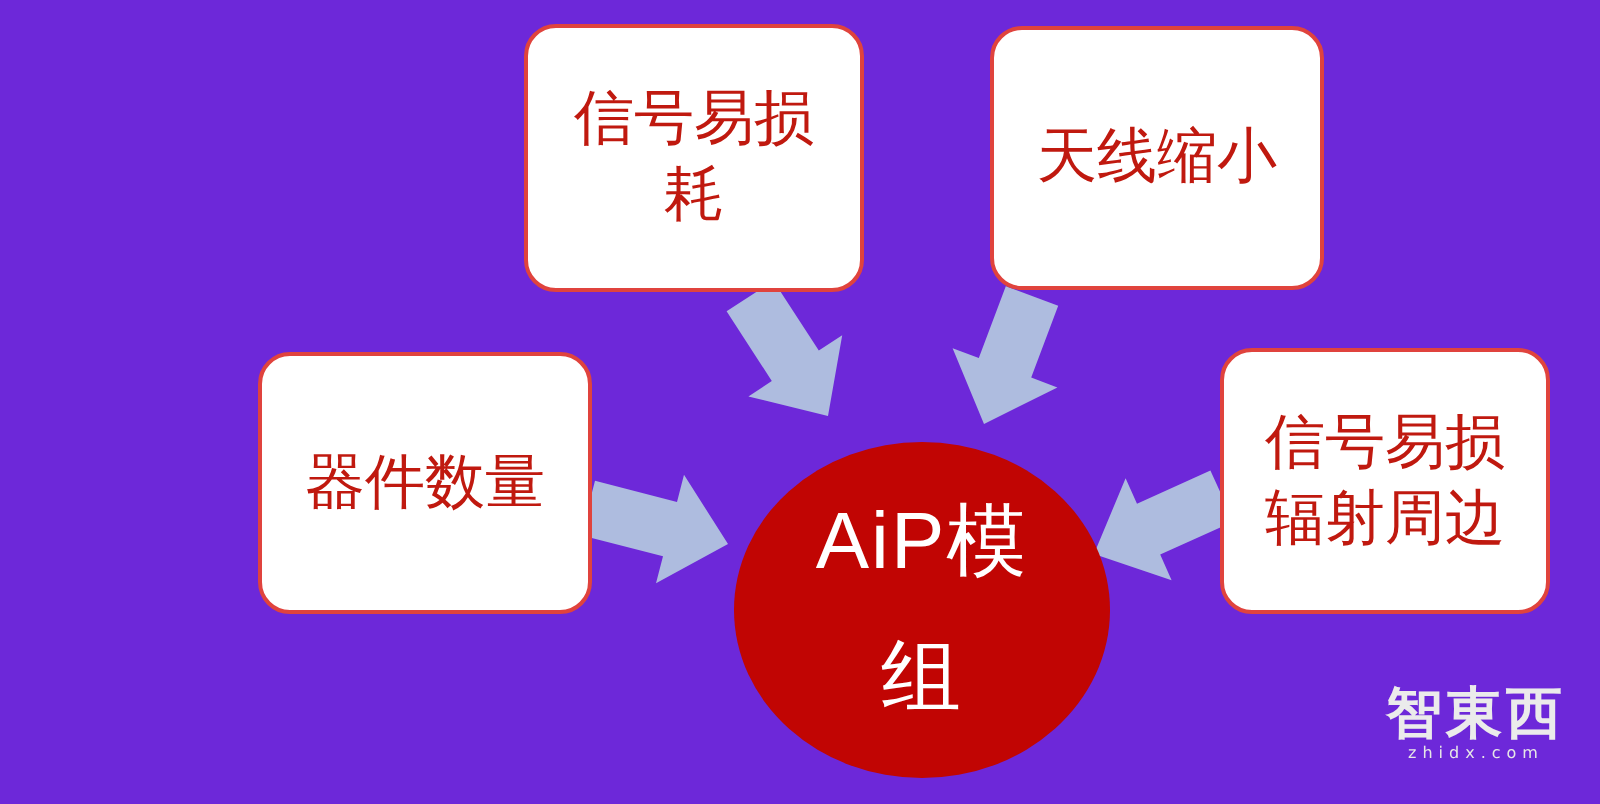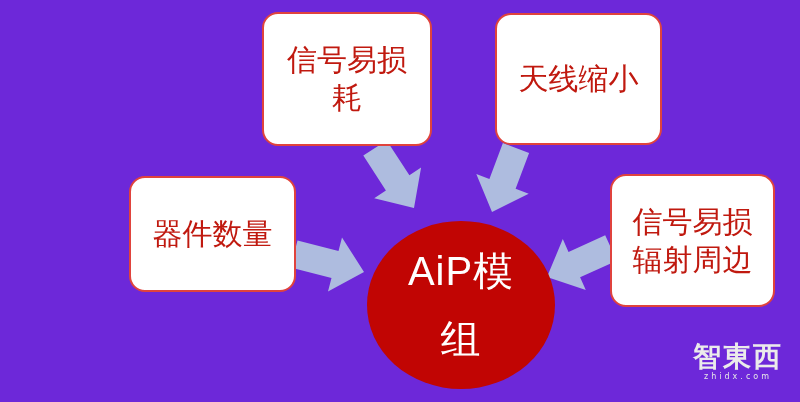--- a/index.html
+++ b/index.html
@@ -33,21 +33,21 @@
     justify-content: center;
     text-align: center;
     color: #c0190f;
     font-family: "DejaVu Serif", "Liberation Serif", serif;
     font-size: 30px;
     line-height: 38px;
     box-sizing: border-box;
   }
   .box-signal    { left: 262px; top: 12px;  width: 170px; height: 134px; }
   .box-antenna   { left: 475px; top: 13px;  width: 167px; height: 132px; margin-left: 20px; }
-  .box-devices   { left: 129px; top: 176px; width: 167px; height: 116px; }
+  .box-devices   { left: 129px; top: 176px; width: 167px; height: 131px; }
   .box-shielding { left: 610px; top: 174px; width: 165px; height: 133px; }
 
   .center-circle {
     position: absolute;
     z-index: 1;
     left: 367px; top: 221px;
     width: 188px; height: 168px;
     border-radius: 50%;
     background: #c10503;
     color: #ffffff;

